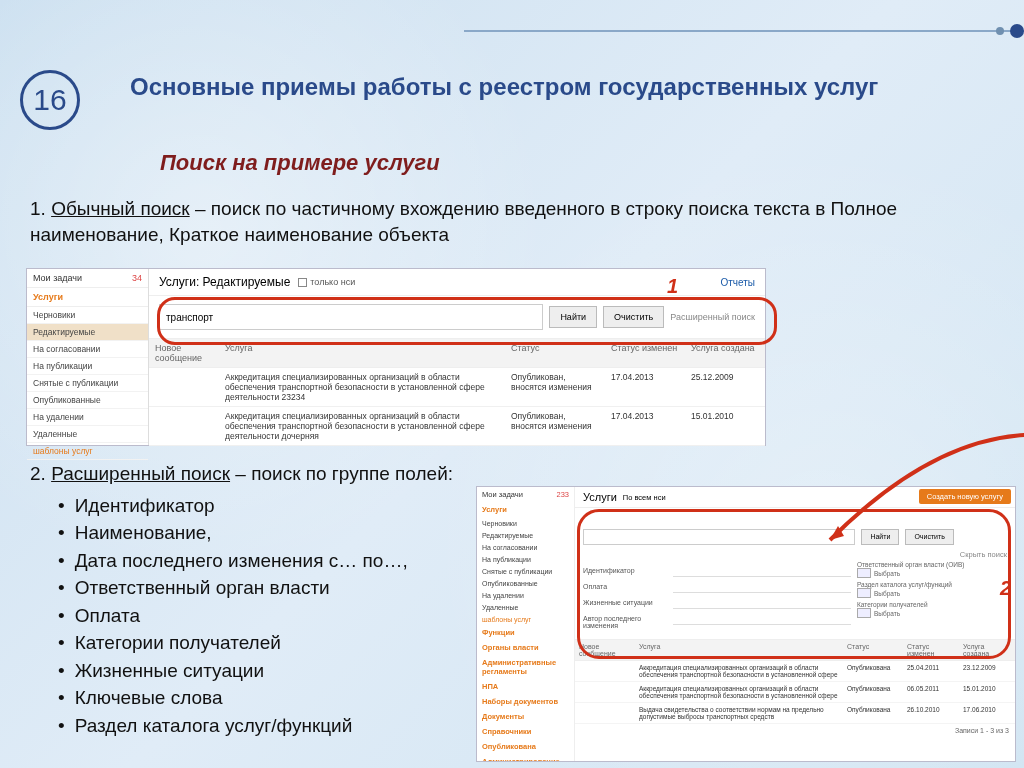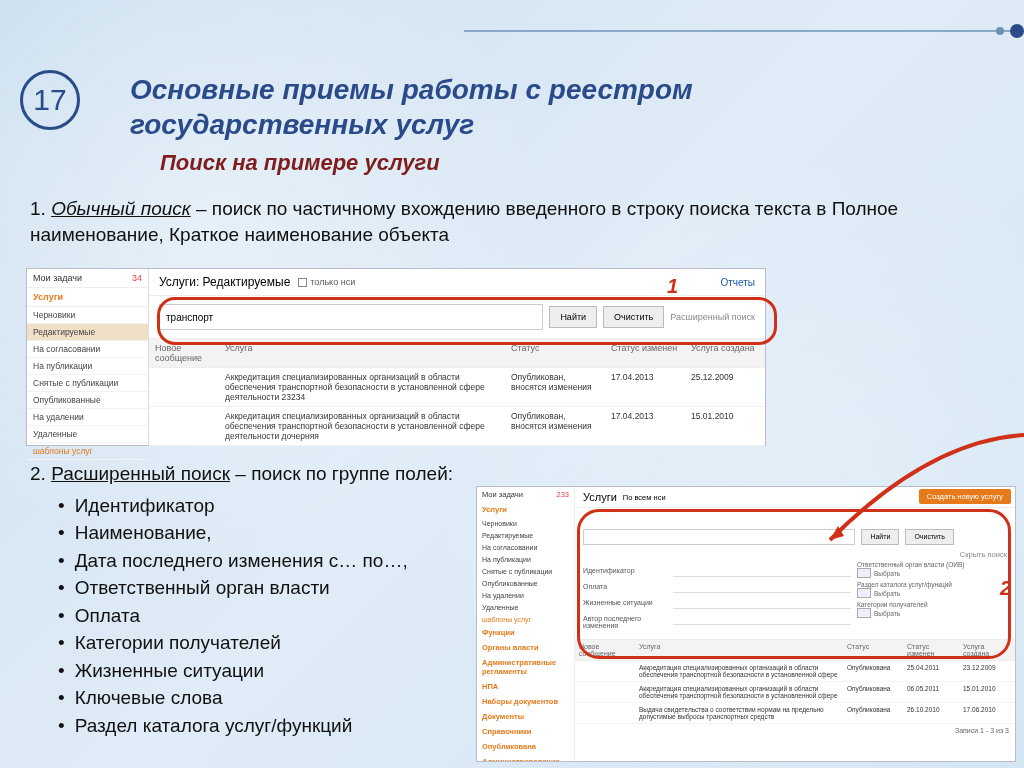--- a/index.html
+++ b/index.html
@@ -20,32 +20,32 @@
     border: 3px solid #2a4a8a;
     border-radius: 50%;
     display: flex; align-items: center; justify-content: center;
     font-size: 30px; color: #2a4a8a; font-weight: 400;
   }
   .deco-line { position:absolute; top:30px; right:0; width:560px; height:2px; background:#8aa8c8; }
   .deco-line::after{content:"";position:absolute;right:0;top:-6px;width:14px;height:14px;border-radius:50%;background:#2a4a8a;}
   .deco-line::before{content:"";position:absolute;right:20px;top:-3px;width:8px;height:8px;border-radius:50%;background:#7090b0;}
   .title {
     position:absolute; top:72px; left:130px; width:760px;
-    font-size:28px; font-weight:bold; color:#2a4a8a; font-style:italic;
+    font-size:24px; font-weight:bold; color:#2a4a8a; 
     line-height:1.25;
   }
   .subtitle {
     position:absolute; top:150px; left:160px;
     font-size:22px; font-weight:bold; font-style:italic; color:#7f1d1d;
   }
   .body1 {
     position:absolute; top:196px; left:30px; width:960px;
     font-size:19px; color:#111; line-height:1.35;
   }
-  .body1 .u { text-decoration: underline; font-style: italic; }
+  .body1 .u { text-decoration: underline; }
   .shot1 {
     position:absolute; top:268px; left:26px; width:740px; height:178px;
     background:#fff; border:1px solid #bbc; font-size:9px;
     display:flex;
   }
   .shot1 .side { width:122px; border-right:1px solid #ddd; }
   .shot1 .side .hdr{padding:4px 6px;color:#333;border-bottom:1px solid #eee;display:flex;justify-content:space-between;}
   .shot1 .side .hdr .cnt{color:#d44;}
   .shot1 .side .lbl{padding:4px 6px;color:#e67a1a;font-weight:bold;border-bottom:1px solid #eee;}
   .shot1 .side .item{padding:3px 6px;color:#444;border-bottom:1px solid #f2f2f2;font-size:8.5px;}
@@ -118,21 +118,21 @@
     position:absolute; top:430px; right:-6px; width:280px; height:120px;
     pointer-events:none;
   }
 </style>
 </head>
 <body>
 
 <div class="deco-line"></div>
 
 <div class="page-num">
-  <span>17</span>
+  <span>16</span>
 </div>
 
 <div class="title">Основные приемы работы с реестром государственных услуг</div>
 <div class="subtitle">Поиск на примере услуги</div>
 
 <div class="body1">
   <span>1. </span><span class="u">Обычный поиск</span><span> – поиск по частичному вхождению введенного в строку поиска текста в Полное наименование, Краткое наименование объекта</span>
 </div>
 
 <div class="shot1">

